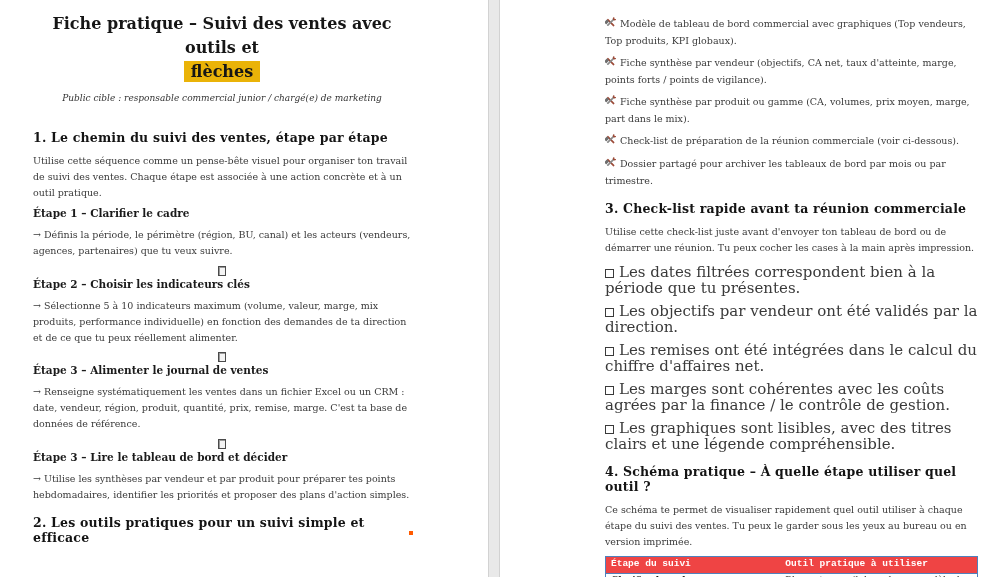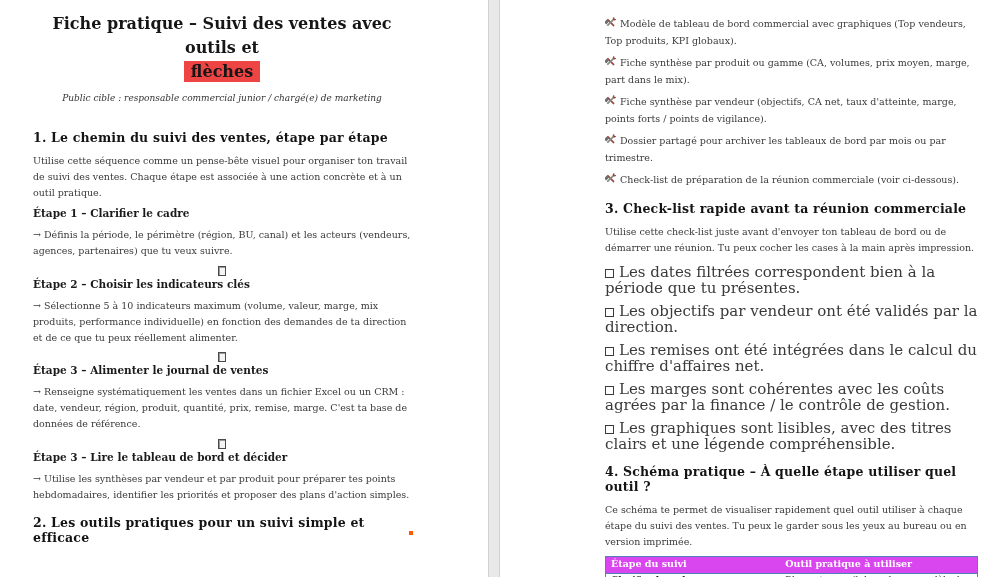--- a/index.html
+++ b/index.html
@@ -14,21 +14,21 @@
   .page-right{left:528px;width:508px;padding:16px 58px 0 77px;}
   .page-gap{
     position:absolute;left:488px;top:0;width:12px;height:577px;
     background:#e9e9e9;border-left:1px solid #d2d2d2;border-right:1px solid #d2d2d2;
     box-sizing:border-box;
   }
   .doc-title{
     text-align:center;font-weight:bold;font-size:16px;line-height:24px;
     color:#161616;margin:0;
   }
-  .hl{background:#ef4444;padding:1px 7px;}
+  .hl{background:#eab308;padding:1px 7px;}
   .subtitle{
     text-align:center;font-style:italic;font-size:9px;line-height:12px;
     margin:8px 0 0 0;color:#333;
   }
   .h2{
     font-weight:bold;font-size:12.5px;line-height:15px;color:#141414;
     margin:26px 0 8px 0;letter-spacing:0.2px;
   }
   .h2.tight{margin-top:12px;}
   .h3{
@@ -48,22 +48,22 @@
   .checkbox{
     display:inline-block;width:7px;height:7px;border:1px solid #3a3a3a;
     vertical-align:-1px;margin-right:5px;background:#fff;
   }
   .outil-table{
     width:100%;border-collapse:collapse;margin:2px 0 0 0;
     font-size:9px;line-height:10.5px;
     border:1px solid #4f81bd;
   }
   .outil-table th{
-    background:#d946ef;color:#ffffff;font-weight:bold;text-align:left;
-    padding:2px 5px 3px 5px;font-size:9.5px;
+    background:#ef4444;color:#ffffff;font-weight:bold;text-align:left;
+    padding:2px 5px 3px 5px;font-size:9.5px;font-family:Liberation Mono, monospace;
   }
   .outil-table td{
     padding:1px 5px 2px 5px;vertical-align:top;
     border-top:1px solid #4f81bd;
   }
   .outil-table td.col-step{font-weight:bold;color:#1b1b1b;width:47%;}
   .spacer-right-list{height:2px;}
   .accent-dot{
     position:absolute;left:409px;top:531px;width:4px;height:4px;
     background:#ff5a00;
@@ -121,54 +121,54 @@
   </p>
   <p class="tool-item">
     <span class="tool-icon">
       <svg width="11" height="11" viewBox="0 0 11 11">
           <rect x="1" y="4.6" width="9.5" height="1.7" rx="0.5" fill="#9c4a38" transform="rotate(45 5.5 5.5)"></rect>
           <rect x="1" y="4.6" width="9.5" height="1.7" rx="0.5" fill="#8a8a8a" transform="rotate(-45 5.5 5.5)"></rect>
           <rect x="-0.4" y="3.4" width="4" height="3" rx="0.6" fill="#6e6e6e" transform="rotate(-45 1.6 4.9)"></rect>
           <circle cx="9.4" cy="1.8" r="1.7" fill="#9c4a38"></circle>
           <circle cx="10.4" cy="0.8" r="1.2" fill="#ffffff"></circle>
         </svg>
+    </span><span>Fiche synthèse par vendeur (objectifs, CA net, taux d'atteinte, marge, points forts / points de vigilance).</span>
+  </p>
+  <p class="tool-item">
+    <span class="tool-icon">
+      <svg width="11" height="11" viewBox="0 0 11 11">
+          <rect x="1" y="4.6" width="9.5" height="1.7" rx="0.5" fill="#9c4a38" transform="rotate(45 5.5 5.5)"></rect>
+          <rect x="1" y="4.6" width="9.5" height="1.7" rx="0.5" fill="#8a8a8a" transform="rotate(-45 5.5 5.5)"></rect>
+          <rect x="-0.4" y="3.4" width="4" height="3" rx="0.6" fill="#6e6e6e" transform="rotate(-45 1.6 4.9)"></rect>
+          <circle cx="9.4" cy="1.8" r="1.7" fill="#9c4a38"></circle>
+          <circle cx="10.4" cy="0.8" r="1.2" fill="#ffffff"></circle>
+        </svg>
     </span><span>Fiche synthèse par produit ou gamme (CA, volumes, prix moyen, marge, part dans le mix).</span>
   </p>
   <p class="tool-item">
     <span class="tool-icon">
       <svg width="11" height="11" viewBox="0 0 11 11">
           <rect x="1" y="4.6" width="9.5" height="1.7" rx="0.5" fill="#9c4a38" transform="rotate(45 5.5 5.5)"></rect>
           <rect x="1" y="4.6" width="9.5" height="1.7" rx="0.5" fill="#8a8a8a" transform="rotate(-45 5.5 5.5)"></rect>
           <rect x="-0.4" y="3.4" width="4" height="3" rx="0.6" fill="#6e6e6e" transform="rotate(-45 1.6 4.9)"></rect>
           <circle cx="9.4" cy="1.8" r="1.7" fill="#9c4a38"></circle>
           <circle cx="10.4" cy="0.8" r="1.2" fill="#ffffff"></circle>
         </svg>
-    </span><span>Fiche synthèse par vendeur (objectifs, CA net, taux d'atteinte, marge, points forts / points de vigilance).</span>
+    </span><span>Check-list de préparation de la réunion commerciale (voir ci-dessous).</span>
   </p>
   <p class="tool-item">
     <span class="tool-icon">
       <svg width="11" height="11" viewBox="0 0 11 11">
           <rect x="1" y="4.6" width="9.5" height="1.7" rx="0.5" fill="#9c4a38" transform="rotate(45 5.5 5.5)"></rect>
           <rect x="1" y="4.6" width="9.5" height="1.7" rx="0.5" fill="#8a8a8a" transform="rotate(-45 5.5 5.5)"></rect>
           <rect x="-0.4" y="3.4" width="4" height="3" rx="0.6" fill="#6e6e6e" transform="rotate(-45 1.6 4.9)"></rect>
           <circle cx="9.4" cy="1.8" r="1.7" fill="#9c4a38"></circle>
           <circle cx="10.4" cy="0.8" r="1.2" fill="#ffffff"></circle>
         </svg>
     </span><span>Dossier partagé pour archiver les tableaux de bord par mois ou par trimestre.</span>
-  </p>
-  <p class="tool-item">
-    <span class="tool-icon">
-      <svg width="11" height="11" viewBox="0 0 11 11">
-          <rect x="1" y="4.6" width="9.5" height="1.7" rx="0.5" fill="#9c4a38" transform="rotate(45 5.5 5.5)"></rect>
-          <rect x="1" y="4.6" width="9.5" height="1.7" rx="0.5" fill="#8a8a8a" transform="rotate(-45 5.5 5.5)"></rect>
-          <rect x="-0.4" y="3.4" width="4" height="3" rx="0.6" fill="#6e6e6e" transform="rotate(-45 1.6 4.9)"></rect>
-          <circle cx="9.4" cy="1.8" r="1.7" fill="#9c4a38"></circle>
-          <circle cx="10.4" cy="0.8" r="1.2" fill="#ffffff"></circle>
-        </svg>
-    </span><span>Check-list de préparation de la réunion commerciale (voir ci-dessous).</span>
   </p>
 
   <div class="h2 tight">3. Check-list rapide avant ta réunion commerciale</div>
   <p class="para">Utilise cette check-list juste avant d'envoyer ton tableau de bord ou de démarrer une réunion. Tu peux cocher les cases à la main après impression.</p>
 
   <div class="spacer-right-list"></div>
   <p class="check-item"><span class="checkbox"></span><span>Les dates filtrées correspondent bien à la période que tu présentes.</span></p>
   <p class="check-item"><span class="checkbox"></span><span>Les objectifs par vendeur ont été validés par la direction.</span></p>
   <p class="check-item"><span class="checkbox"></span><span>Les remises ont été intégrées dans le calcul du chiffre d'affaires net.</span></p>
   <p class="check-item"><span class="checkbox"></span><span>Les marges sont cohérentes avec les coûts agrées par la finance / le contrôle de gestion.</span></p>

